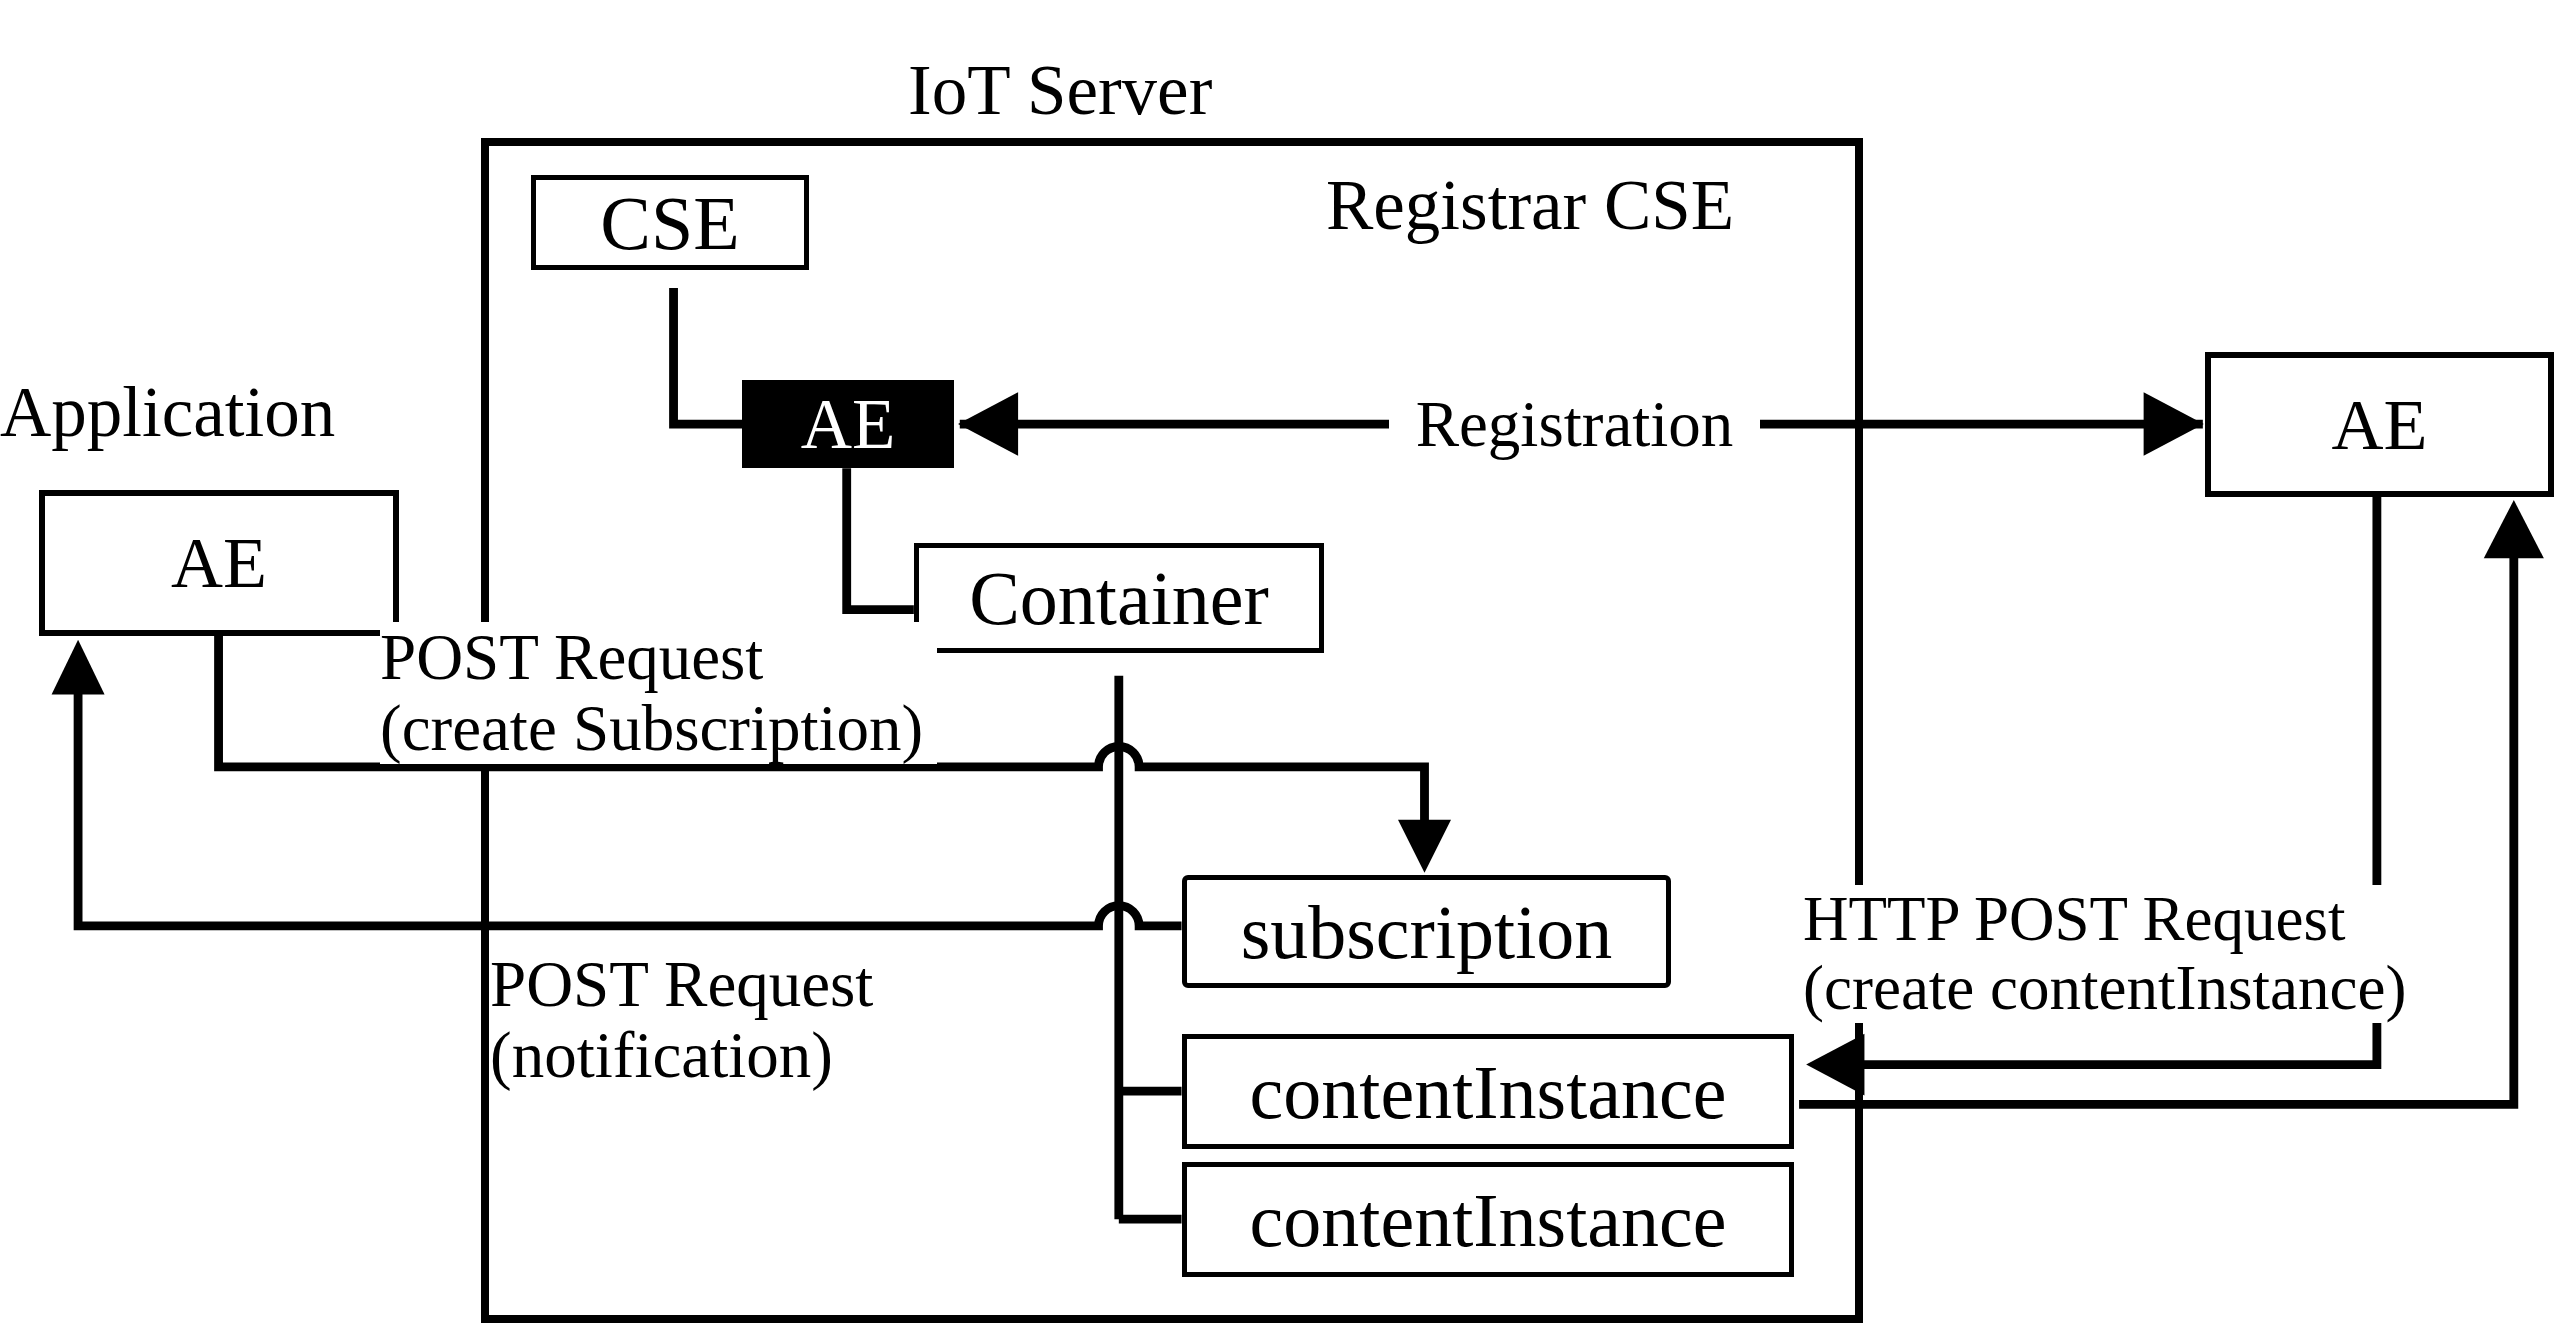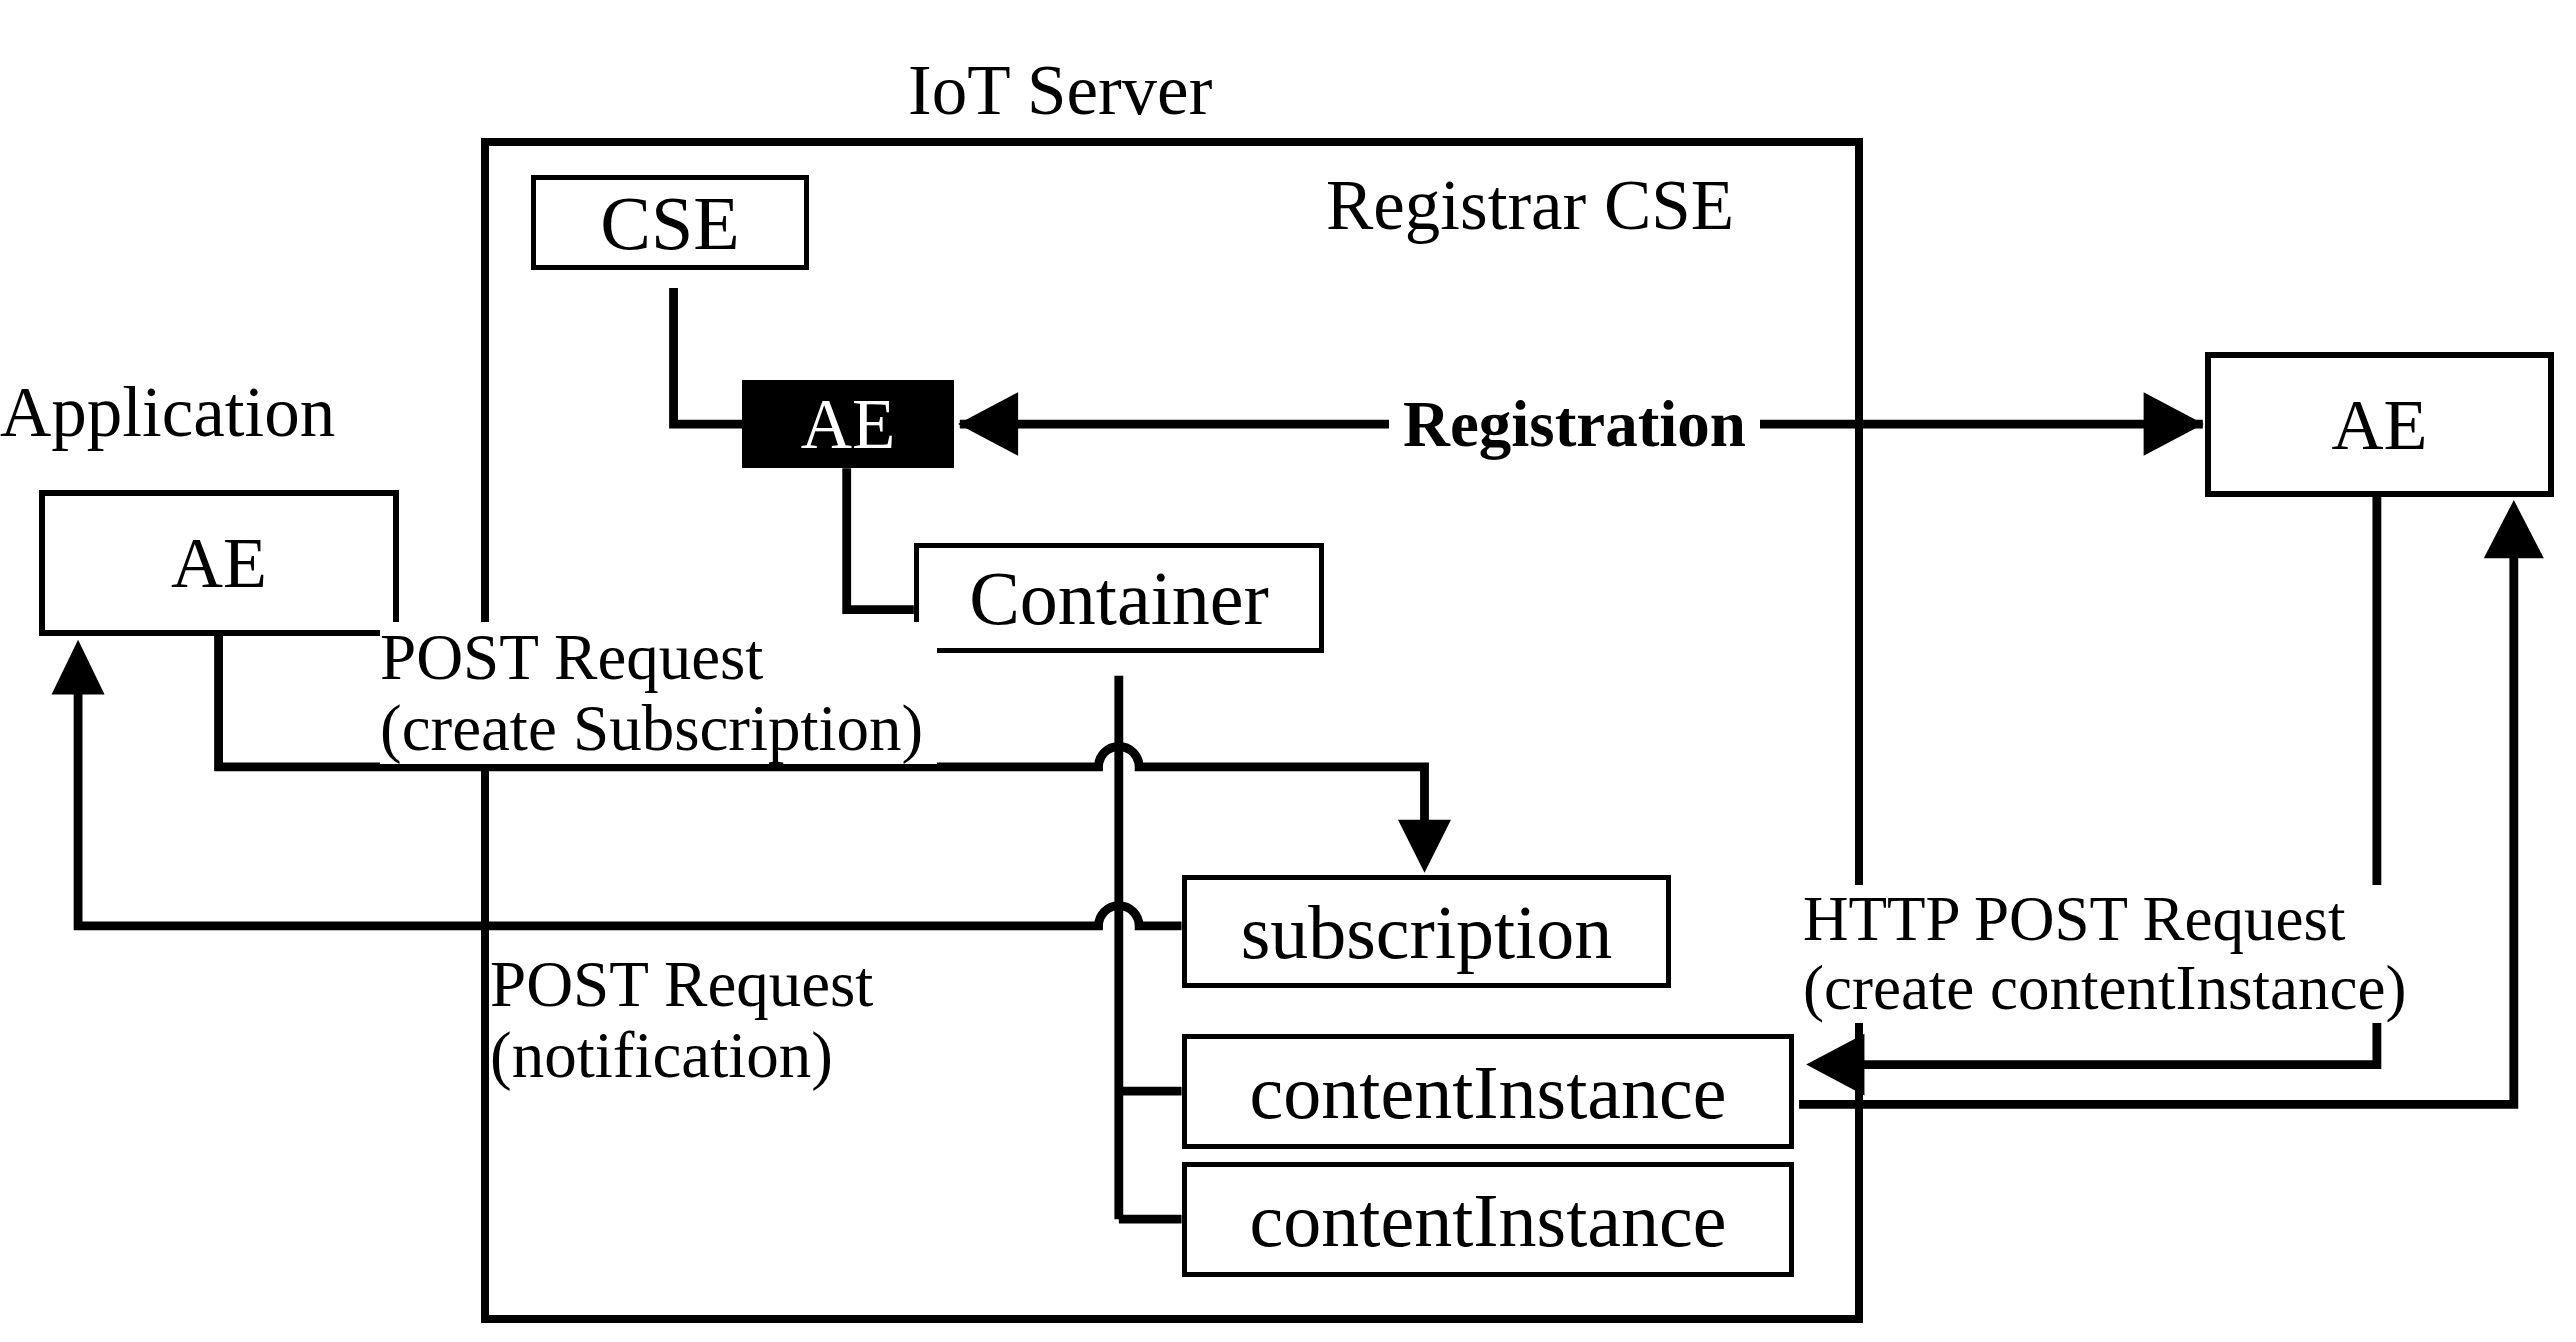--- a/index.html
+++ b/index.html
@@ -46,39 +46,39 @@
     z-index: 3;
   }
   .node.filled {
     background: var(--filled-fill, #000);
     color: var(--filled-text, #fff);
     border: none;
   }
   .node-cse         { left: 531px;  top: 175px;  width: 278px; height: 95px; }
   .node-reg-ae      { left: 742px;  top: 380px;  width: 212px; height: 88px; font-size: 71px; }
   .node-container   { left: 914px; top: 543px;  width: 410px; height: 110px; }
-  .node-subscription{ left: 1182px; top: 875px;  width: 489px; height: 113px; }
+  .node-subscription{ left: 1182px; top: 875px;  width: 489px; height: 113px; border-radius: 6px; }
   .node-ci1         { left: 1182px; top: 1034px; width: 612px; height: 115px; }
   .node-ci2         { left: 1182px; top: 1162px; width: 612px; height: 115px; }
   .node-app-ae      { left: 39px;   top: 490px;  width: 360px; height: 146px; border-width: 6.2px; font-size: 72px; }
   .node-dev-ae      { left: 2205px; top: 352px;  width: 349px; height: 145px; border-width: 6.2px; font-size: 72px; }
   
   .label {
     position: absolute;
     line-height: 1.1;
     white-space: nowrap;
     z-index: 4;
   }
   .label.masked { background: #ffffff; }
   .lbl-iot-server   { left: 908px; top: 51px;   width: 541px; font-size: 71px; }
   .lbl-registrar    { left: 1326px; top: 166px;  width: 530px; font-size: 71px; }
   .lbl-application  { left: 0px;    top: 373px;  width: 437px; font-size: 71px; }
   .lbl-iot-device   { left: 2174px; top: 260px;  width: 389px; font-size: 71px; }
   .lbl-registration { left: 1389px; top: 384px;  width: 371px; height: 81px; font-size: 65px;
-                      display: flex; align-items: center; justify-content: center; font-weight: bold; }
+                      display: flex; align-items: center; justify-content: center; }
   .lbl-post-sub     { left: 380px;  top: 622px;  width: 557px; font-size: 65px; line-height: 71px; }
   .lbl-post-notif   { left: 490px;  top: 949px; width: 415px; font-size: 65px; line-height: 71px; }
   .lbl-http-post    { left: 1803px; top: 885px; width: 638px; font-size: 63px; line-height: 69px; }
   .lbl-http-resp    { left: 1979px; top: 1112px; width: 446px; font-size: 65px; line-height: 69px; }
 </style>
 </head>
 <body>
 
 <div class="stage">
 

